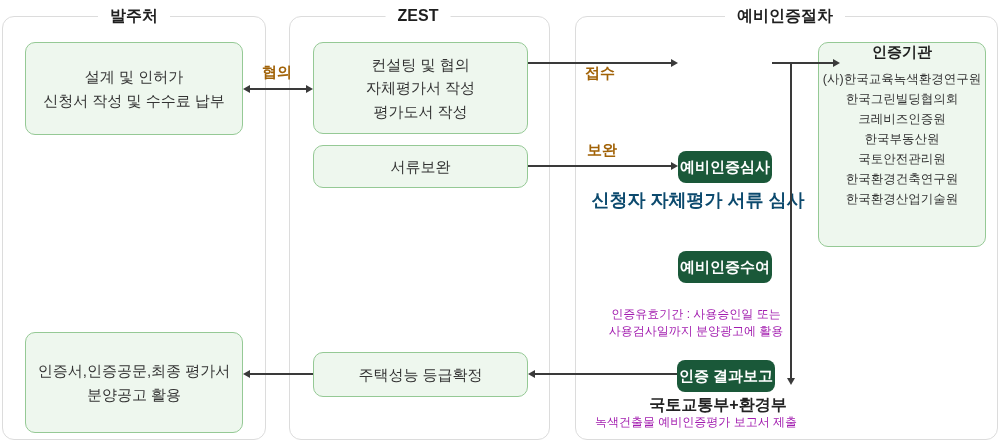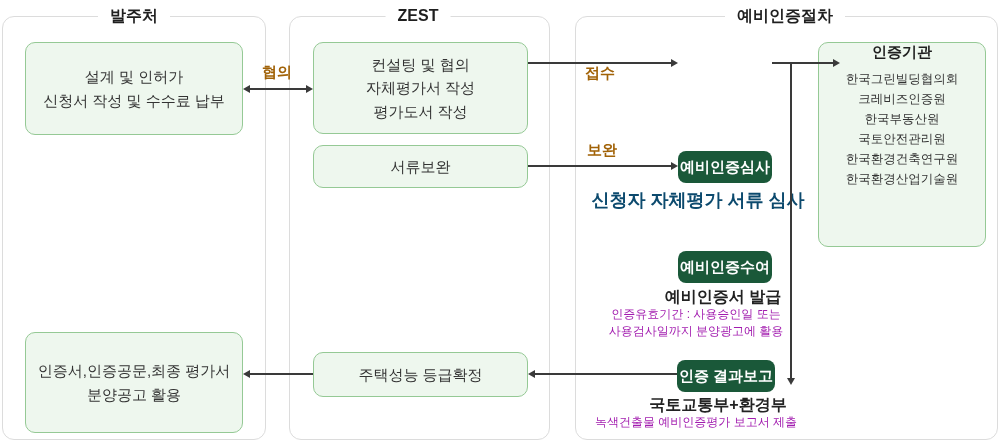--- a/index.html
+++ b/index.html
@@ -59,34 +59,34 @@
   <div class="gbox" style="left:313px;top:145px;width:215px;height:43px;">서류보완</div>
   <div class="gbox" style="left:313px;top:42px;width:215px;height:92px;">컨설팅 및 협의
 자체평가서 작성
 평가도서 작성</div>
   <div class="gbox" style="left:313px;top:352px;width:215px;height:45px;">주택성능 등급확정</div>
   <div class="gbox" style="left:25px;top:332px;width:218px;height:101px;">인증서,인증공문,최종 평가서
 분양공고 활용</div>
 
   <div class="agency" style="left:818px;top:42px;width:168px;height:205px;">
     <div class="agency-title">인증기관</div>
+    <div class="agency-item">(사)한국교육녹색환경연구원</div>
     <div class="agency-item">한국그린빌딩협의회</div>
     <div class="agency-item">크레비즈인증원</div>
     <div class="agency-item">한국부동산원</div>
     <div class="agency-item">국토안전관리원</div>
     <div class="agency-item">한국환경건축연구원</div>
     <div class="agency-item">한국환경산업기술원</div>
   </div>
 
   <div class="pill" style="left:678px;top:151px;width:94px;height:32px;">예비인증심사</div>
   <div class="pill" style="left:678px;top:251px;width:94px;height:32px;">예비인증수여</div>
   <div class="pill" style="left:677px;top:360px;width:98px;height:32px;">인증 결과보고</div>
 
   <div class="cap cap-md" style="left:698px;top:188px;">신청자 자체평가 서류 심사</div>
-  <div class="cap cap-bold" style="left:723px;top:287px;">예비인증서 발급</div>
   <div class="cap cap-sm" style="left:696px;top:306px;">인증유효기간 : 사용승인일 또는
 사용검사일까지 분양광고에 활용</div>
   <div class="cap cap-bold" style="left:718px;top:395px;">국토교통부+환경부</div>
   <div class="cap cap-sm" style="left:696px;top:414px;">녹색건출물 예비인증평가 보고서 제출</div>
 
   <div class="alabel" style="left:277px;top:63px;transform:translateX(-50%);">협의</div>
   <div class="alabel" style="left:585px;top:64px;">접수</div>
   <div class="alabel" style="left:587px;top:141px;">보완</div>
 
   <div class="line" style="left:248px;top:88px;width:60px;height:1.5px;"></div>

